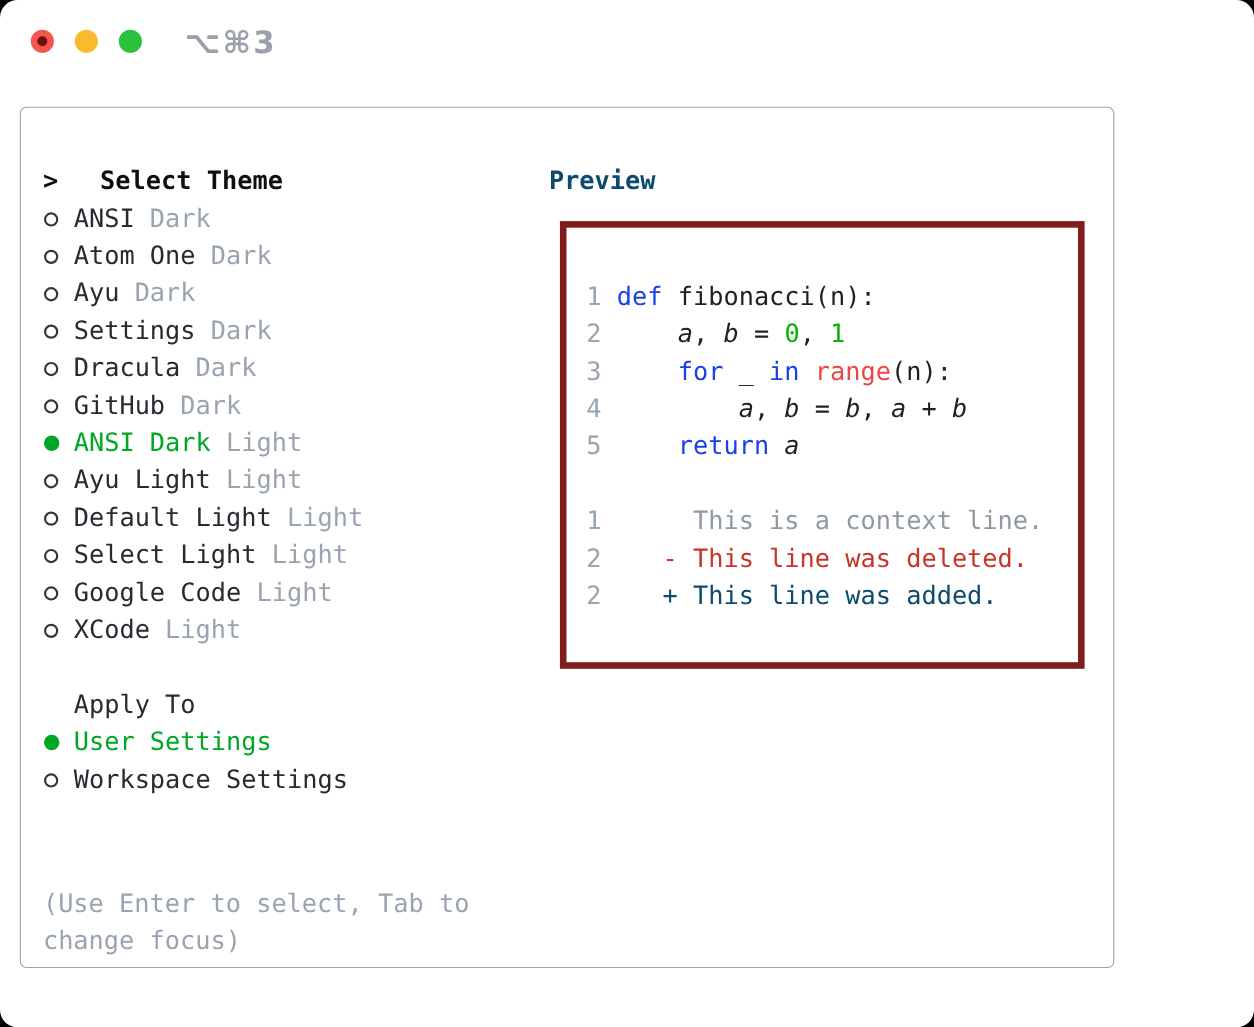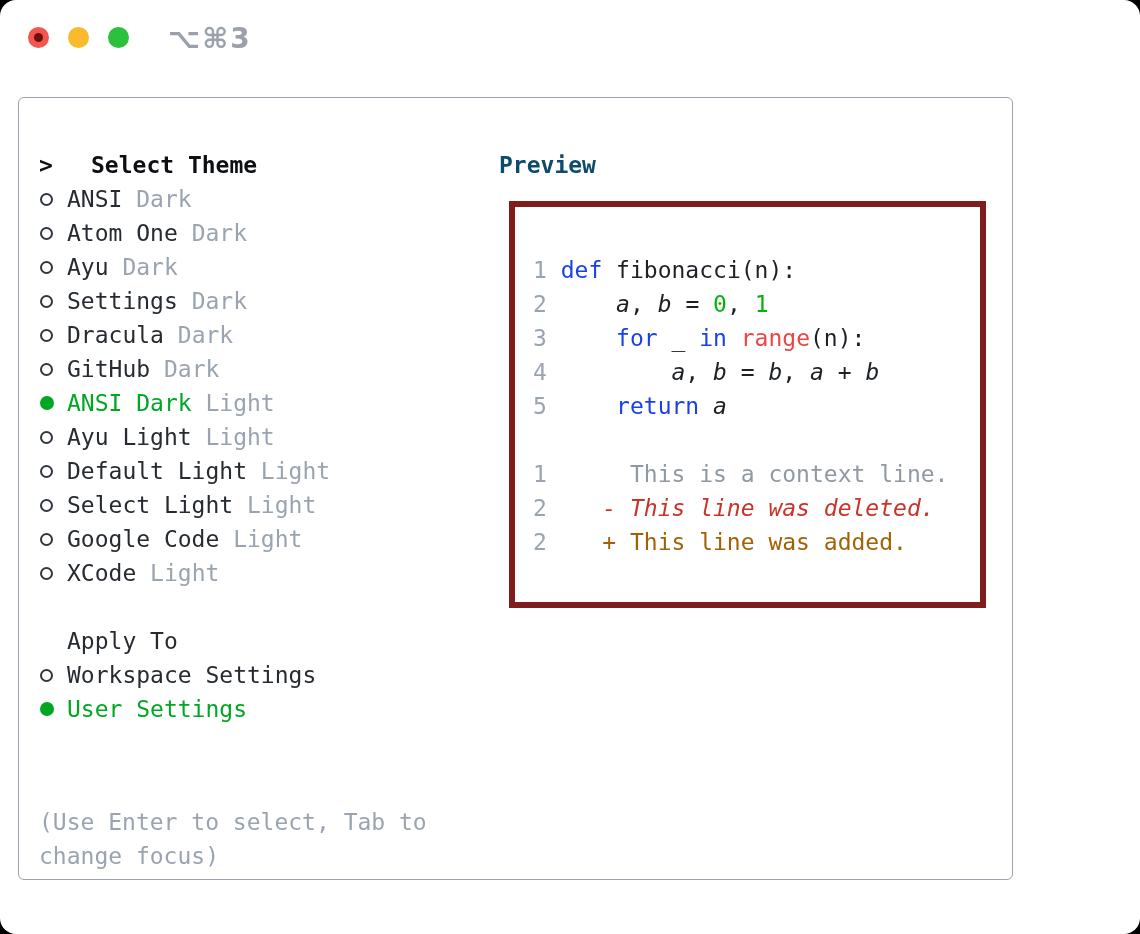--- a/index.html
+++ b/index.html
@@ -52,22 +52,22 @@
     margin:0;padding:46px 0 0 18px;font-family:"DejaVu Sans Mono","Liberation Mono",monospace;
     font-size:23px;line-height:34px;color:#1d2126;white-space:pre;
   }
   .code-line{height:34px;}
   .seg-ln{color:#9aa4b0;}
   .seg-kw{color:#1a41e8;}
   .seg-cyan{color:#ef4444;}
   .seg-num{color:#06b206;}
   .seg-it{font-style:italic;color:#1d2126;}
   .seg-ctx{color:#8f99a3;}
-  .seg-del{color:#c9342a;font-style:italic;}
-  .seg-add{color:#a16207;}
+  .seg-del{color:#c9342a;}
+  .seg-add{color:#0c4a6e;}
 </style>
 </head>
 <body>
 
 <div class="window">
 
   <div class="titlebar">
     <span class="tl red">
         <span class="dot"></span>
       </span>
@@ -96,22 +96,22 @@
           <div class="row"><span class="marker"><span class="circle"></span></span><span class="name">Select Light</span><span class="variant"> Light</span></div>
           <div class="row"><span class="marker"><span class="circle"></span></span><span class="name">Google Code</span><span class="variant"> Light</span></div>
           <div class="row"><span class="marker"><span class="circle"></span></span><span class="name">XCode</span><span class="variant"> Light</span></div>
         </div>
       <div class="spacer"></div>
       <div class="row">
         <span class="marker"></span>
         <span>Apply To</span>
       </div>
       <div id="apply-list">
+          <div class="row"><span class="marker"><span class="circle sel"></span></span><span class="name sel">User Settings</span></div>
           <div class="row"><span class="marker"><span class="circle"></span></span><span class="name">Workspace Settings</span></div>
-          <div class="row"><span class="marker"><span class="circle sel"></span></span><span class="name sel">User Settings</span></div>
         </div>
       <div class="spacer"></div>
       <div id="hint" class="hint"><div>(Use Enter to select, Tab to</div><div>change focus)</div></div>
     </div>
 
     <div class="preview-header">Preview</div>
 
     <div class="preview-box">
       <pre id="code"><div class="code-line"><span class="seg-ln">1</span><span> </span><span class="seg-kw">def</span><span> fibonacci(n):</span></div><div class="code-line"><span class="seg-ln">2</span><span>     </span><span class="seg-it">a</span><span>, </span><span class="seg-it">b</span><span> = </span><span class="seg-num">0</span><span>, </span><span class="seg-num">1</span></div><div class="code-line"><span class="seg-ln">3</span><span>     </span><span class="seg-kw">for</span><span> _ </span><span class="seg-kw">in</span><span> </span><span class="seg-cyan">range</span><span>(n):</span></div><div class="code-line"><span class="seg-ln">4</span><span>         </span><span class="seg-it">a</span><span>, </span><span class="seg-it">b</span><span> = </span><span class="seg-it">b</span><span>, </span><span class="seg-it">a</span><span> + </span><span class="seg-it">b</span></div><div class="code-line"><span class="seg-ln">5</span><span>     </span><span class="seg-kw">return</span><span> </span><span class="seg-it">a</span></div><div class="code-line">&nbsp;</div><div class="code-line"><span class="seg-ln">1</span><span>      </span><span class="seg-ctx">This is a context line.</span></div><div class="code-line"><span class="seg-ln">2</span><span>    </span><span class="seg-del">- This line was deleted.</span></div><div class="code-line"><span class="seg-ln">2</span><span>    </span><span class="seg-add">+ This line was added.</span></div></pre>
     </div>

